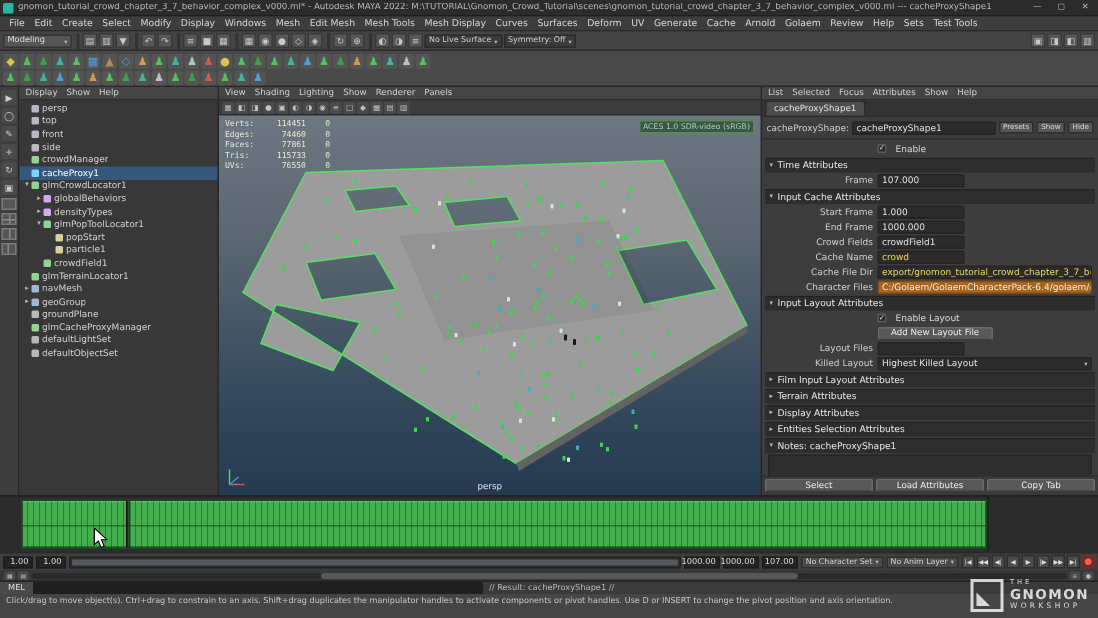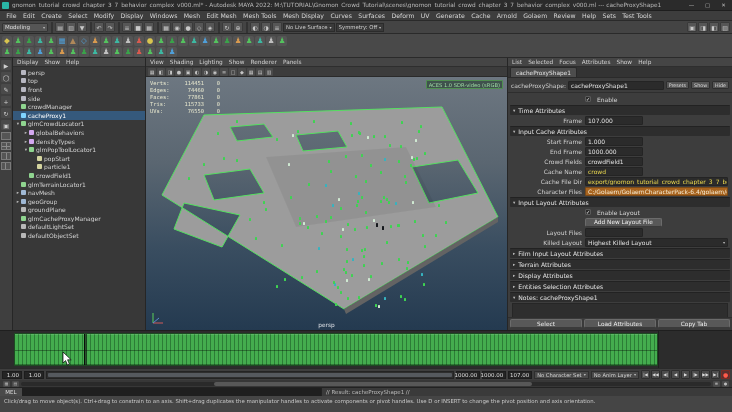--- a/index.html
+++ b/index.html
@@ -731,18 +731,26 @@
     </div>
 
   <div class="command-row">
     <div class="cmd-label">MEL</div>
     <div class="cmd-input"></div>
     <div class="cmd-result">// Result: cacheProxyShape1 //</div>
   </div>
 
   <div class="help-row">Click/drag to move object(s). Ctrl+drag to constrain to an axis. Shift+drag duplicates the manipulator handles to activate components or pivot handles. Use D or INSERT to change the pivot position and axis orientation.</div>
 
+  <div class="watermark">
+    <div class="wm-logo"></div>
+    <div class="wm-text">
+      <div class="wm-the">THE</div>
+      <div class="wm-gnomon">GNOMON</div>
+      <div class="wm-workshop">WORKSHOP</div>
+    </div>
+  </div>
 
   <svg class="cursor" width="12" height="14">
     <polygon points="1,0 1,11 3.6,8.6 5.4,13 7.4,12 5.6,7.8 9.2,7.8" fill="#fff" stroke="#000" stroke-width="0.7"></polygon>
   </svg>
 
 </div>
 
 </body></html>

